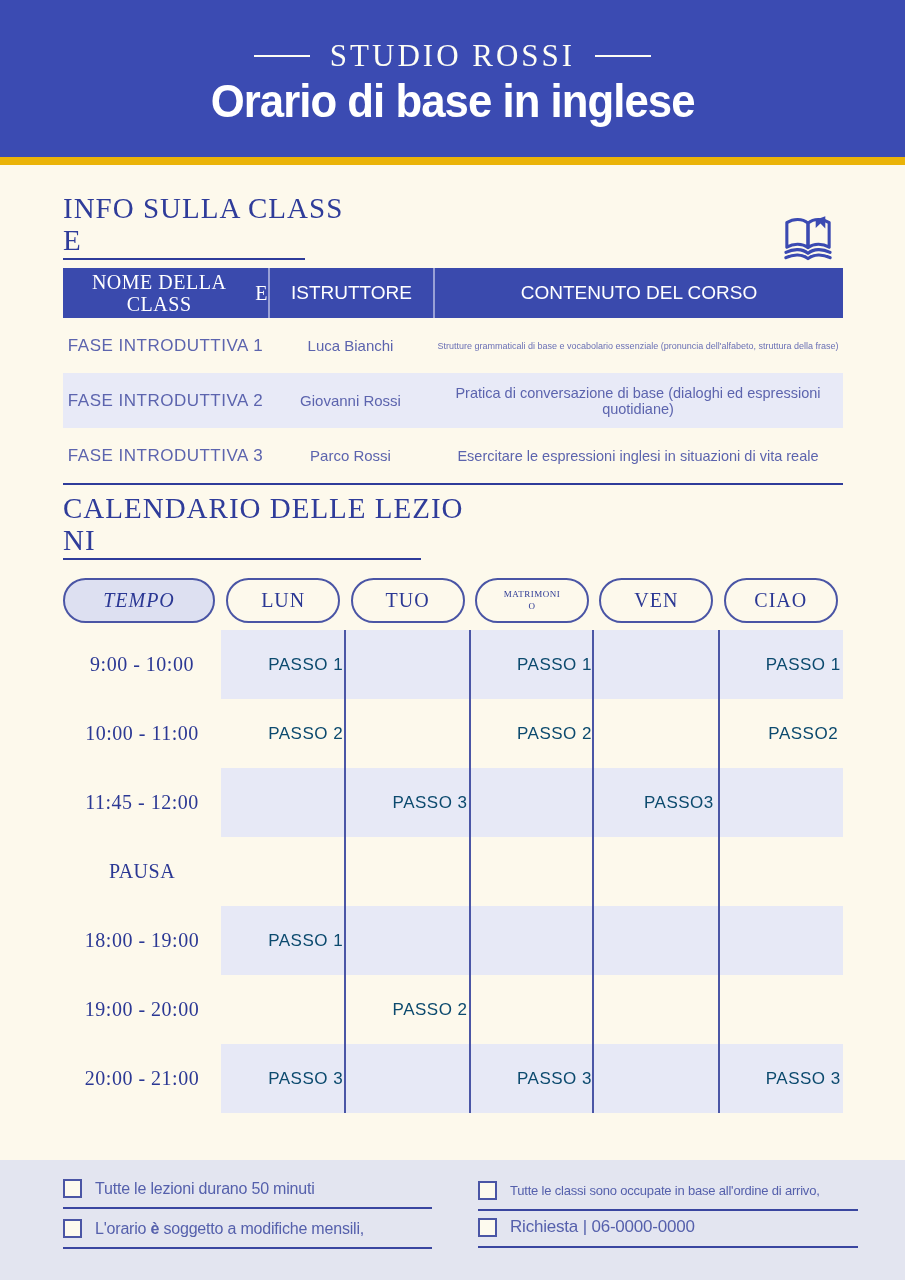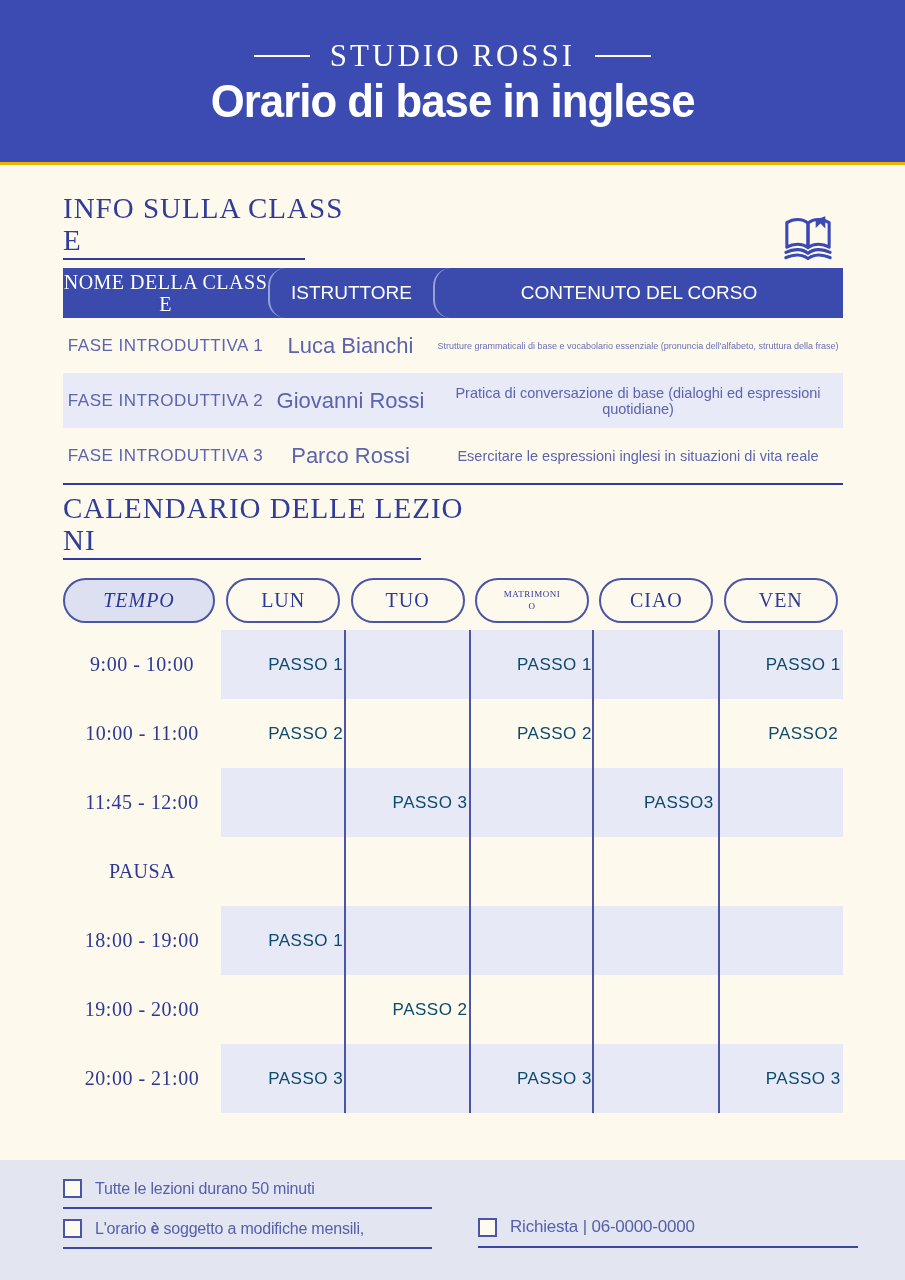--- a/index.html
+++ b/index.html
@@ -6,21 +6,21 @@
   html,body { background:#cfcfcf; }
   .page {
     position:relative; width:905px; height:1280px; margin:0 auto;
     background:#FDF9EC; overflow:hidden;
     font-family:"Liberation Sans", sans-serif;
   }
 
   
   .banner {
     position:absolute; left:0; top:0; width:905px; height:165px;
-    background:#3B4BB2; border-bottom:3px solid #eab308;
+    background:#3B4BB2; border-bottom:8px solid #eab308;
   }
   .brand-row { margin-top:38px; display:flex; align-items:center; justify-content:center; gap:20px; }
   .brand {
     color:#FDFDF5; font-family:"Liberation Serif", serif;
     font-size:31px; letter-spacing:3px;
   }
   .dash { width:56px; height:2px; background:#FDFDF5; }
   .banner h1 {
     text-align:center; color:#FFFFFF;
     font-size:46px; font-weight:bold; letter-spacing:-1px;
@@ -36,29 +36,29 @@
   .info-title { left:63px; top:192px; }
   .info-title .u { width:242px; }
   .cal-title  { left:63px; top:492px; }
   .cal-title .u { width:358px; }
 
   .book-icon { position:absolute; left:783px; top:212px; }
 
   
   .ctable { position:absolute; left:63px; top:268px; width:780px; border-bottom:2px solid #2F3C9A; }
   .thead { display:flex; height:50px; background:#3A4AAD; color:#fff; }
-  .th { display:flex; flex-direction:column; align-items:center; justify-content:center; text-align:center;border-radius:18px; }
+  .th { display:flex; flex-direction:row; align-items:center; justify-content:center; text-align:center; }
   .th1 { width:205px; font-family:"Liberation Serif", serif; font-size:20px; line-height:1.1; letter-spacing:0.5px; }
   .th2 { width:165px; border-left:2px solid #98A0D6; font-size:19px; }
   .th3 { width:410px; border-left:2px solid #98A0D6; font-size:19px; }
   .trow { display:flex; height:55px; align-items:center; }
   .trow.shaded { background:#E8EAF7; }
   .td { display:flex; align-items:center; justify-content:center; text-align:center; }
   .td-name  { width:205px; font-size:17px; color:#5C64AE; letter-spacing:0.5px; }
-  .td-instr { width:165px; font-size:22px; color:#5C64AE; }
+  .td-instr { width:165px; font-size:15px; color:#5C64AE; }
   .td-cont  { width:410px; font-size:14.5px; color:#5C64AE; padding:0 4px; }
   .td-cont.small { font-size:9px; color:#6A70B5; }
 
   
   .pills { position:absolute; left:63px; top:578px; width:780px; display:flex; }
   .tempo-slot { width:158px; }
   .day-slot { width:124.4px; display:flex; justify-content:center; }
   .pill {
     height:45px; width:114px; border:2px solid #4A55A5; border-radius:24px;
     display:flex; flex-direction:column; align-items:center; justify-content:center;
@@ -171,24 +171,24 @@
     <div class="day-slot">
       <div class="pill">TUO</div>
     </div>
     <div class="day-slot">
       <div class="pill tiny">
         <span>MATRIMONI</span>
         <span>O</span>
       </div>
     </div>
     <div class="day-slot">
+      <div class="pill">VEN</div>
+    </div>
+    <div class="day-slot">
       <div class="pill">CIAO</div>
-    </div>
-    <div class="day-slot">
-      <div class="pill">VEN</div>
     </div>
   </div>
 
   <div class="grid">
     <div class="srow shaded">
       <div class="time">9:00 - 10:00</div>
       <div class="cells">
         <div class="cell">PASSO 1</div>
         <div class="cell"></div>
         <div class="cell">PASSO 1</div>
@@ -267,19 +267,23 @@
 
   <footer class="footer">
     <div class="note n1">
       <span class="cb"></span>
       <span class="lbl"><span>Tutte le lezioni durano 50 minuti</span><b></b><span></span></span>
     </div>
     <div class="note n2">
       <span class="cb"></span>
       <span class="lbl"><span>L'orario </span><b>è</b><span> soggetto a modifiche mensili,</span></span>
     </div>
+    <div class="note n3">
+      <span class="cb"></span>
+      <span class="lbl">Tutte le classi sono occupate in base all'ordine di arrivo,</span>
+    </div>
     <div class="note n4">
       <span class="cb"></span>
       <span class="lbl">Richiesta | 06-0000-0000</span>
     </div>
   </footer>
 
 </div>
 
 </body></html>

